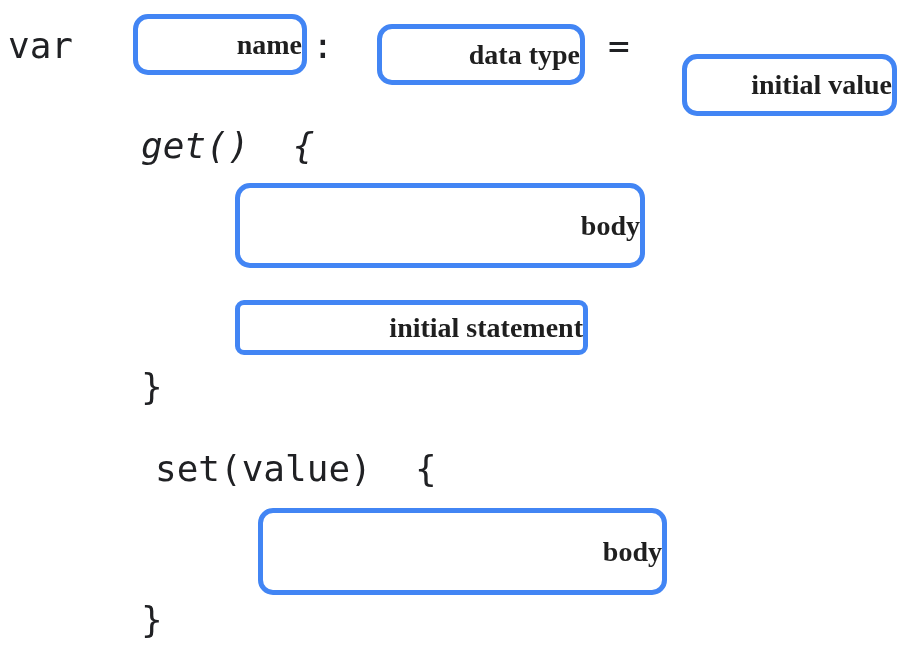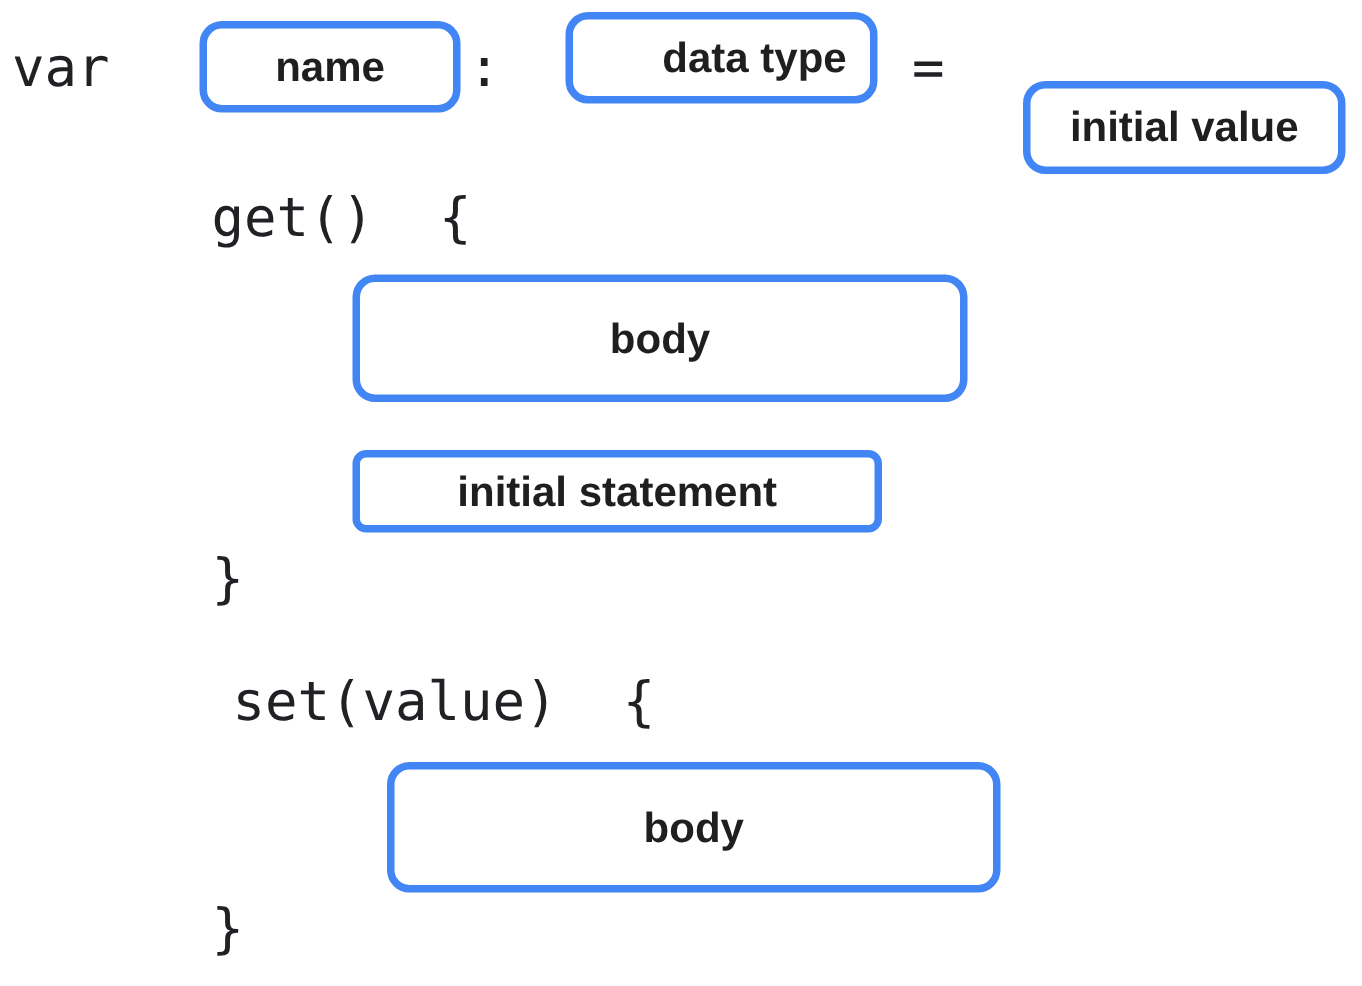--- a/index.html
+++ b/index.html
@@ -25,22 +25,22 @@
     letter-spacing: 0px;
   }
   .pill {
     position: absolute;
     box-sizing: border-box;
     background: #ffffff;
     border: 5px solid #4285F4;
     border-radius: 15px;
     display: flex;
     align-items: center;
-    justify-content: center;
-    font-family: Liberation Sans, sans-serif;
+    justify-content: flex-end;
+    font-family: Liberation Serif, serif;
     font-weight: 700;
     font-size: 28px;
     color: #1f1f1f;
     white-space: nowrap;
   }
   .pill--flat {
     border-radius: 9px;
   }
 </style>
 </head>
@@ -49,31 +49,31 @@
 <div class="canvas">
 
   <div class="mono" style="left:8px; top:25px;">var</div>
 
   <div class="pill" style="left:133px; top:14px; width:174px; height:61px;">
     <span>name</span>
   </div>
 
   <div class="mono" style="left:312px; top:25px;">:</div>
 
-  <div class="pill" style="left:377px; top:8px; width:208px; height:61px;padding-left:44px;">
+  <div class="pill" style="left:377px; top:24px; width:208px; height:61px;padding-left:44px;">
     <span>data type</span>
   </div>
 
   <div class="mono" style="left:608px; top:25px;">=</div>
 
   <div class="pill" style="left:682px; top:14px; width:215px; height:62px;margin-top:40px;">
     <span>initial value</span>
   </div>
 
-  <div class="mono" style="left:141px; top:125px;">get()  {</div>
+  <div class="mono" style="left:141px; top:125px;font-style:italic;">get()  {</div>
 
   <div class="pill" style="left:235px; top:183px; width:410px; height:85px;">
     <span>body</span>
   </div>
 
   <div class="pill pill--flat" style="left:235px; top:300px; width:353px; height:55px;">
     <span>initial statement</span>
   </div>
 
   <div class="mono" style="left:141px; top:366px;">}</div>

